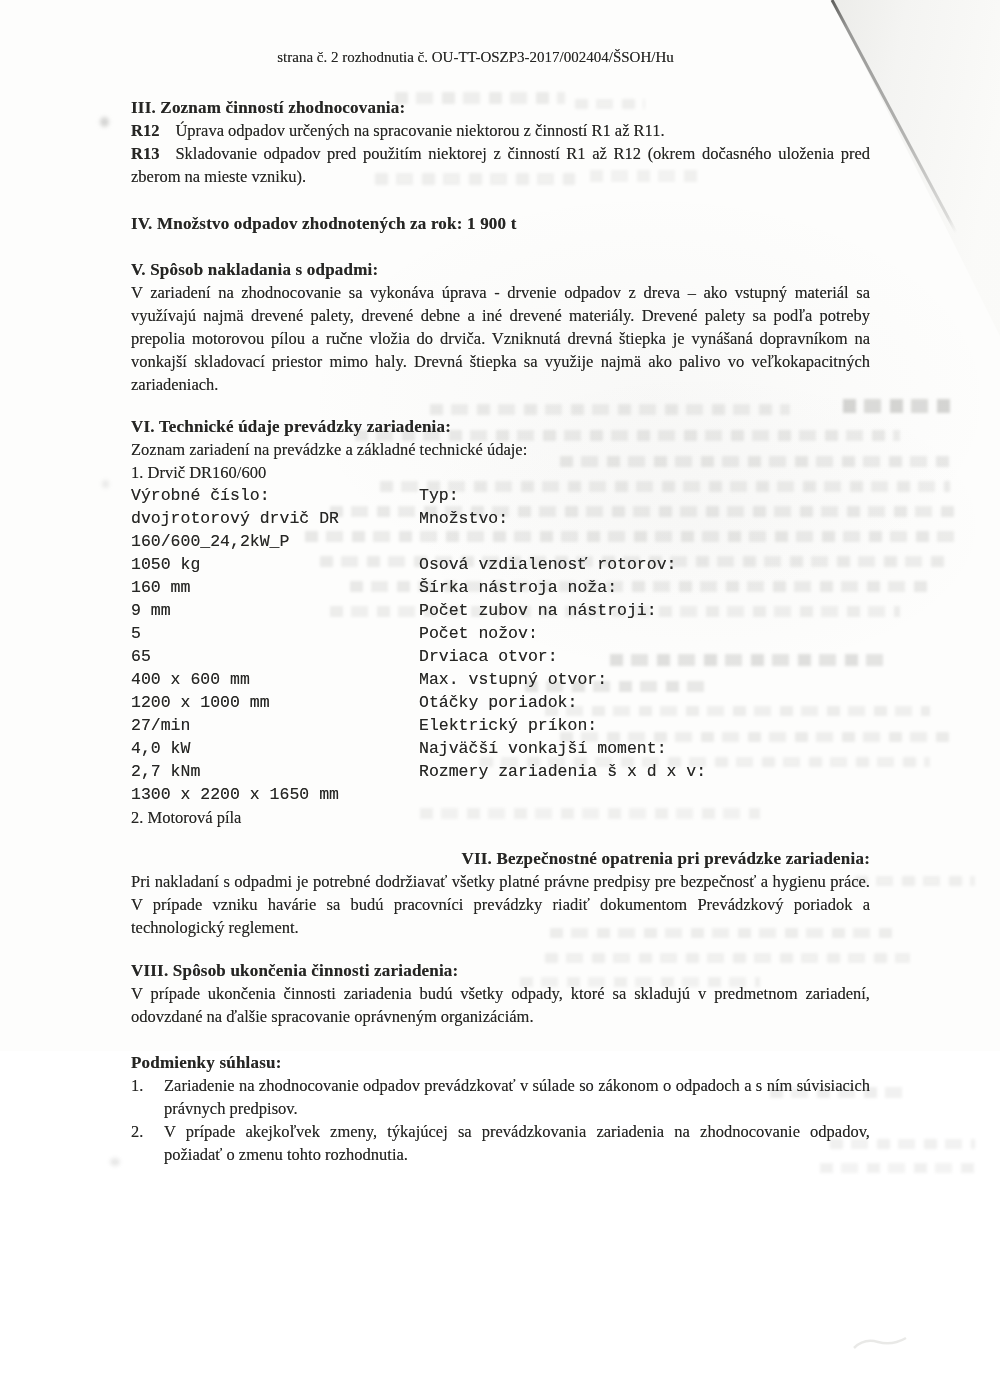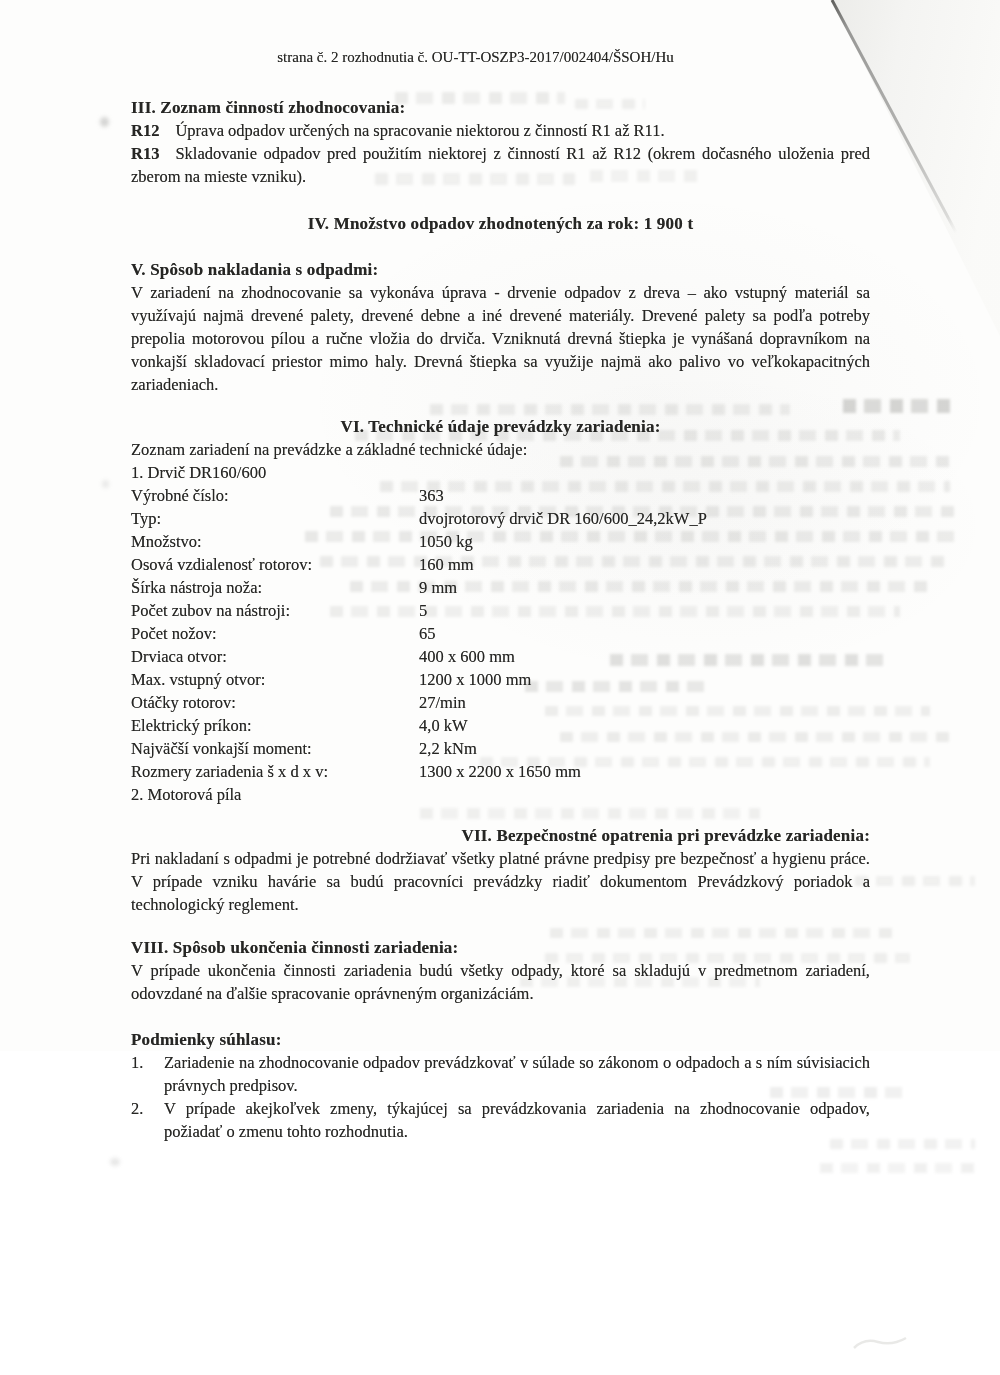--- a/index.html
+++ b/index.html
@@ -33,35 +33,35 @@
     padding-right: 50px;
     white-space: nowrap;
   }
 
   h2.sec {
     font-size: 17px;
     line-height: 23px;
     font-weight: bold;
     letter-spacing: 0.2px;
   }
-  .mt-iv  { margin-top: 24px; text-align: center; }
+  .mt-iv  { margin-top: 24px; }
   .mt-v   { margin-top: 23px; }
-  .mt-vi  { margin-top: 19px; text-align: center; }
+  .mt-vi  { margin-top: 19px; }
   .mt-vii { margin-top: 18px; text-align: right; }
   .mt-viii{ margin-top: 20px; }
 
   p.body-just { text-align: justify; }
 
   .rcode { font-weight: bold; display: inline-block; margin-right: 16px; }
 
   .spec-grid {
     display: grid;
     grid-template-columns: 288px 1fr;
   }
-  .spec-grid .cell { line-height: 23px; }
+  .spec-grid .cell { line-height: 23px; font-family: Liberation Mono, monospace; }
 
   .consent {
     margin-top: 19px;
     font-weight: bold;
     text-align: justify;
     text-indent: 42px;
     word-spacing: 3px;
     letter-spacing: 0.1px;
   }
 
@@ -163,43 +163,42 @@
 
     <h2 class="sec mt-v">V.  Spôsob nakladania s odpadmi:</h2>
     <p class="body-just">V zariadení na zhodnocovanie sa vykonáva úprava - drvenie odpadov z dreva – ako vstupný materiál sa využívajú najmä drevené palety, drevené debne a iné drevené materiály. Drevené palety sa podľa potreby prepolia motorovou pílou a ručne vložia do drviča. Vzniknutá drevná štiepka je vynášaná dopravníkom na vonkajší skladovací priestor mimo haly. Drevná štiepka sa využije najmä ako palivo vo veľkokapacitných zariadeniach.</p>
 
     <h2 class="sec mt-vi">VI. Technické údaje prevádzky zariadenia:</h2>
     <p>Zoznam zariadení na prevádzke a základné technické údaje:</p>
     <p>1.  Drvič DR160/600</p>
 
     <div class="spec-grid">
       <div class="cell">Výrobné číslo:</div>
-        <div class="cell">363</div>
       <div class="cell">Typ:</div>
         <div class="cell">dvojrotorový drvič DR 160/600_24,2kW_P</div>
       <div class="cell">Množstvo:</div>
         <div class="cell">1050 kg</div>
       <div class="cell">Osová vzdialenosť rotorov:</div>
         <div class="cell">160 mm</div>
       <div class="cell">Šírka nástroja noža:</div>
         <div class="cell">9 mm</div>
       <div class="cell">Počet zubov na nástroji:</div>
         <div class="cell">5</div>
       <div class="cell">Počet nožov:</div>
         <div class="cell">65</div>
       <div class="cell">Drviaca otvor:</div>
         <div class="cell">400 x 600 mm</div>
       <div class="cell">Max. vstupný otvor:</div>
         <div class="cell">1200 x 1000 mm</div>
-      <div class="cell">Otáčky rotorov:</div>
+      <div class="cell">Otáčky poriadok:</div>
         <div class="cell">27/min</div>
       <div class="cell">Elektrický príkon:</div>
         <div class="cell">4,0 kW</div>
       <div class="cell">Najväčší vonkajší moment:</div>
-        <div class="cell">2,2 kNm</div>
+        <div class="cell">2,7 kNm</div>
       <div class="cell">Rozmery zariadenia š x d x v:</div>
         <div class="cell">1300 x 2200 x 1650 mm</div>
     </div>
     <p>2.  Motorová píla</p>
 
     <h2 class="sec mt-vii">VII. Bezpečnostné opatrenia pri prevádzke zariadenia:</h2>
     <p class="body-just">Pri nakladaní s odpadmi je potrebné dodržiavať všetky platné právne predpisy pre bezpečnosť a hygienu práce. V prípade vzniku havárie sa budú pracovníci prevádzky riadiť dokumentom Prevádzkový poriadok a technologický reglement.</p>
 
     <h2 class="sec mt-viii">VIII. Spôsob ukončenia činnosti zariadenia:</h2>
     <p class="body-just">V prípade ukončenia činnosti zariadenia budú všetky odpady, ktoré sa skladujú v predmetnom zariadení, odovzdané na ďalšie spracovanie oprávneným organizáciám.</p>

